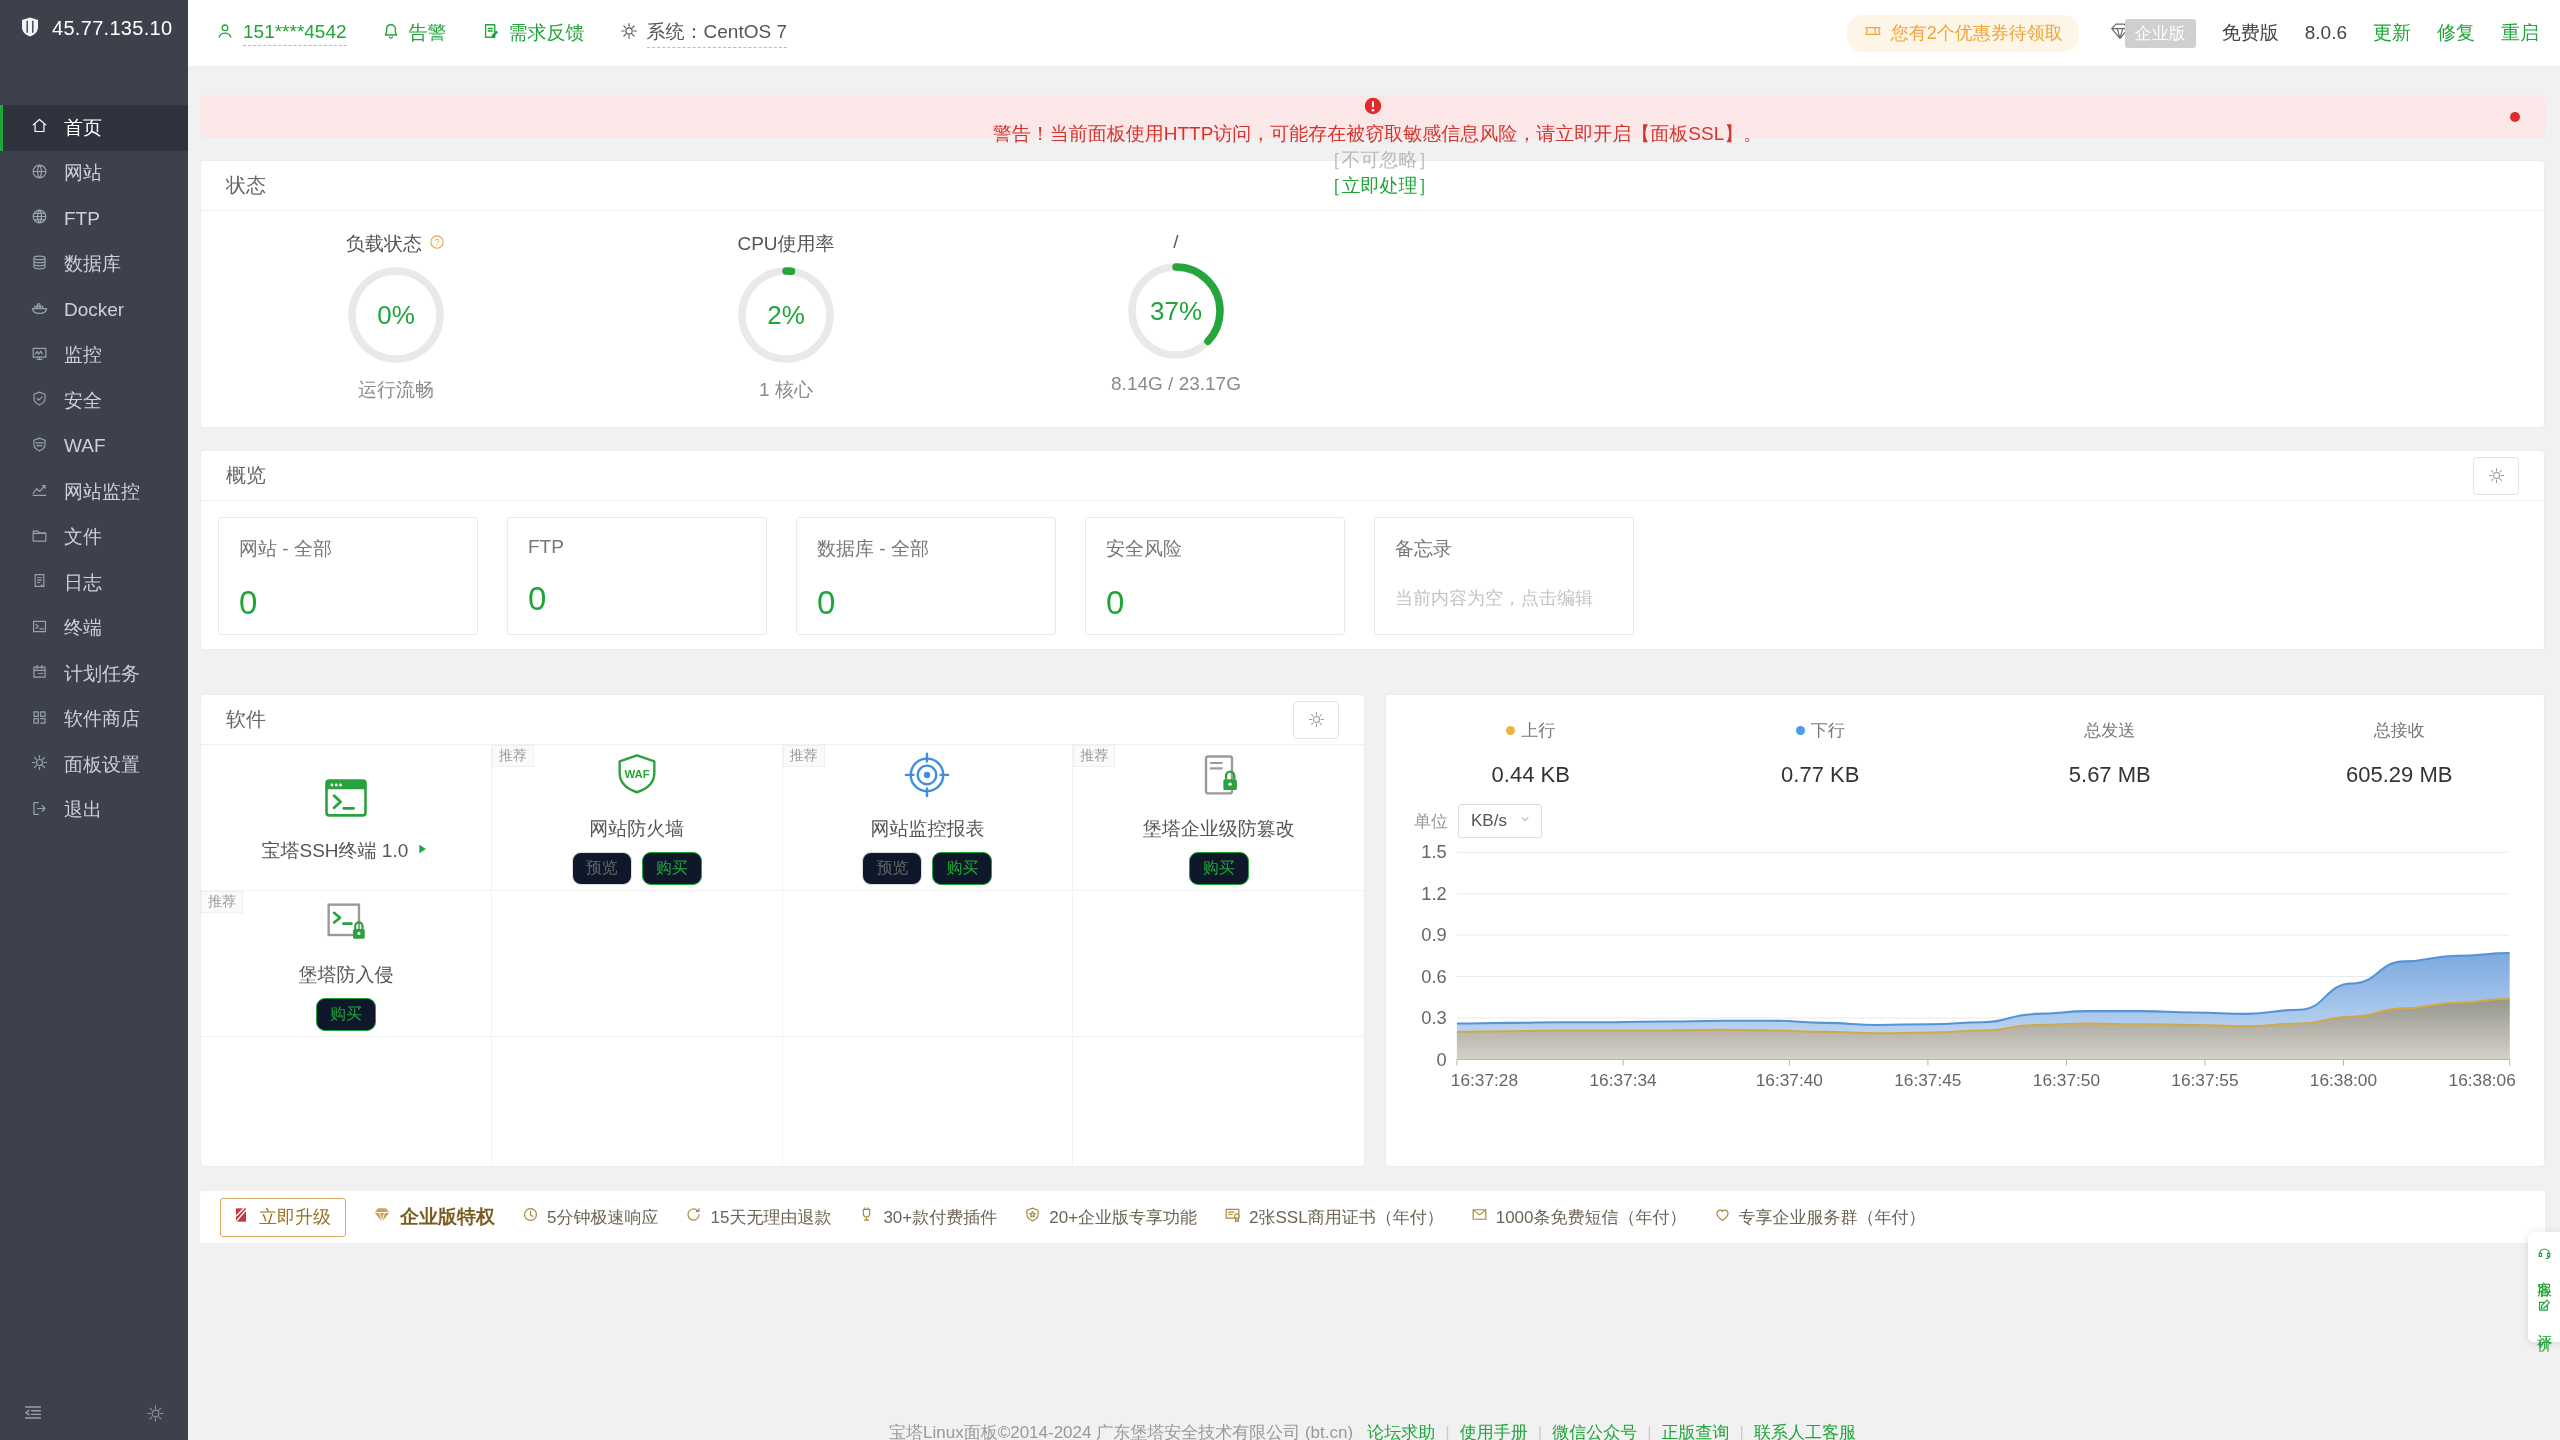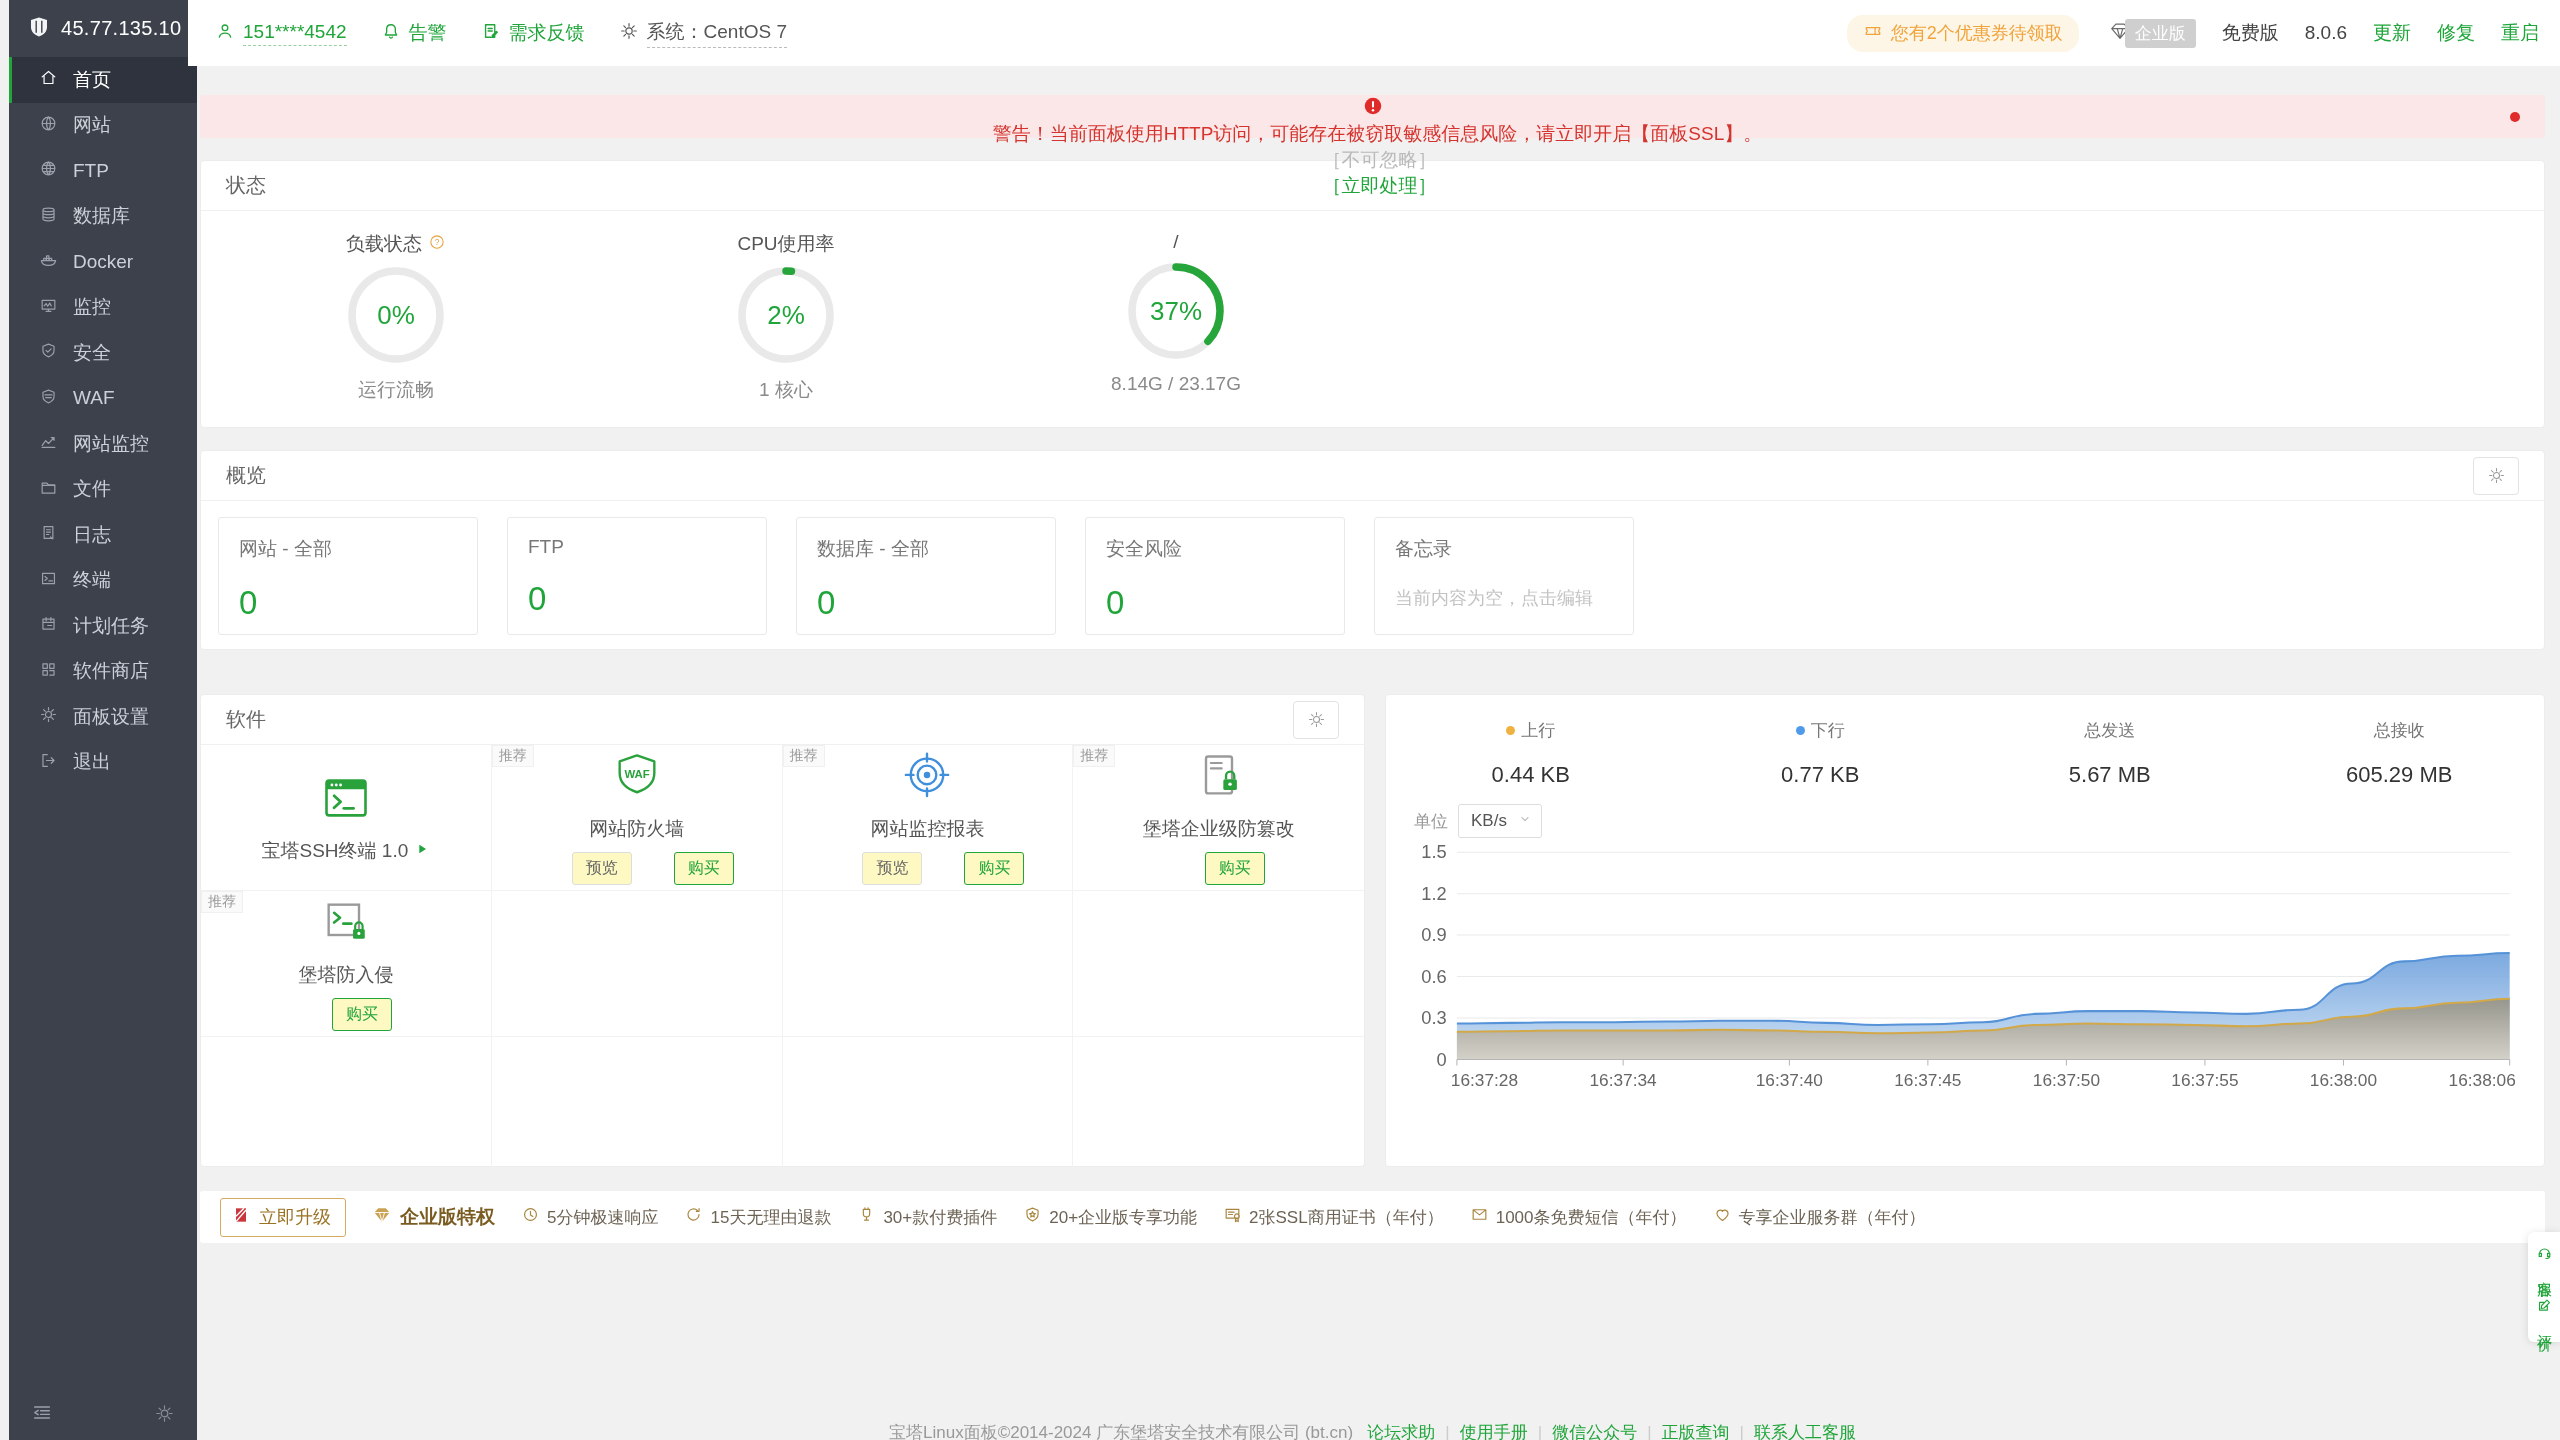--- a/index.html
+++ b/index.html
@@ -1,20 +1,20 @@
 <!DOCTYPE html>
 <html><head>
 <meta charset="utf-8">
 <style>
   * { box-sizing: border-box; margin: 0; padding: 0; }
   html,body { width:2560px; height:1440px; overflow:hidden; }
   body { background:#f1f1f1; font-family:"Liberation Sans","DejaVu Sans",sans-serif; color:#444; }
 
   
-  .sidebar { position:absolute; left:9px; top:0; width:188px; height:1440px; background:#3c414c; display:flex; flex-direction:column; }
+  .sidebar { position:absolute; left:0; top:0; width:188px; height:1440px; background:#3c414c; display:flex; flex-direction:column;gap:48px; }
   .sb-head { height:57px; display:flex; align-items:center; padding-left:18px; flex:none; }
   .sb-ip { color:#fff; font-size:20px; margin-left:10px; letter-spacing:.3px; }
   .sb-badge { margin-left:16px; background:#f56a3a; color:#fff; font-size:15px; line-height:22px; min-width:24px; text-align:center; border-radius:4px; padding:0 5px; cursor:pointer; }
   .sb-menu { flex:1; padding-top:0; }
   .sb-item { height:45.5px; display:flex; align-items:center; padding-left:27px; cursor:pointer; border-left:3px solid transparent; }
   .sb-item .lbl { color:#ccd0d7; font-size:19px; margin-left:15px; }
   .sb-item.active { background:#2e333d; border-left-color:#20a53a; }
   .sb-item.active .lbl { color:#fff; }
   .sb-foot { height:50px; flex:none; display:flex; align-items:center; justify-content:space-between; padding:0 22px; }
 
@@ -65,21 +65,21 @@
   .row2 { display:flex; gap:20px; margin-top:44px; }
   
   .soft-panel { width:1165px; height:473px; }
   .soft-grid { display:grid; grid-template-columns:repeat(4,1fr); grid-template-rows:146px 146px 1fr; height:422px; }
   .cell { border-right:1px solid #f2f2f2; border-bottom:1px solid #f2f2f2; position:relative; display:flex; flex-direction:column; align-items:center; justify-content:center; gap:10px; }
   .cell:nth-child(4n) { border-right:none; }
   .cell:nth-child(n+9) { border-bottom:none; }
   .rec-tag { position:absolute; left:0; top:0; background:#fafafa; border:1px solid #f0f0f0; color:#9c9c9c; font-size:14px; padding:1px 6px; }
   .s-name { color:#555; font-size:19px; display:flex; align-items:center; gap:6px; }
   .s-btns { display:flex; gap:10px; }
-  .btn { font-size:16px; padding:5px 13px; border-radius:3px; background:#fef9c3; cursor:pointer; border:1px solid #ddd; color:#666;margin-left:32px; }
+  .btn { font-size:16px; padding:5px 13px; border-radius:9px; background:#0f172a; cursor:pointer; border:1px solid #ddd; color:#666; }
   .btn.buy { border:1px solid #20a53a; color:#20a53a; }
 
   
   .traffic-panel { flex:1; height:473px; }
   .t-head { height:56px; display:flex; align-items:center; border-bottom:1px solid #f0f0f0; padding-right:22px; }
   .tab { height:56px; line-height:53px; padding:0 28px; font-size:20px; color:#444; cursor:pointer; border-bottom:3px solid transparent; }
   .tab.active { color:#20a53a; border-bottom-color:#20a53a; }
   .t-head .sp { flex:1; }
   .nic { display:flex; align-items:center; gap:10px; color:#999; font-size:17px; }
   .select { border:1px solid #ddd; border-radius:3px; height:34px; display:flex; align-items:center; padding:0 8px 0 12px; color:#555; font-size:17px; gap:10px; background:#fff; cursor:pointer; }

